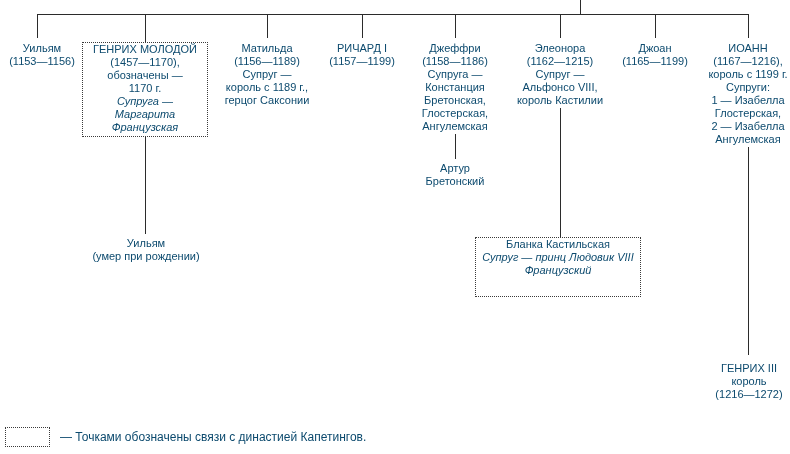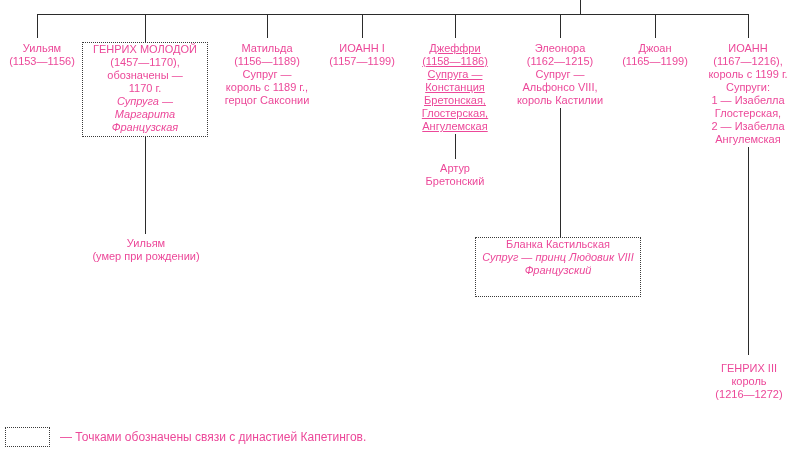--- a/index.html
+++ b/index.html
@@ -2,21 +2,21 @@
 <html><head>
 <meta charset="utf-8">
 <style>
   html, body { margin: 0; padding: 0; background: #ffffff; }
   .canvas {
     position: relative;
     width: 790px;
     height: 454px;
     background: #ffffff;
     font-family: "Liberation Sans", sans-serif;
-    color: #ec4899;
+    color: #0c4a6e;
     overflow: hidden;
   }
   .node {
     position: absolute;
     text-align: center;
     font-size: 11px;
     line-height: 13px;
     white-space: nowrap;
   }
   .node div { white-space: nowrap; }
@@ -83,25 +83,25 @@
 
   <div class="node" style="left:210px; top:42px; width:114px;">
     <div>Матильда</div>
     <div>(1156—1189)</div>
     <div>Супруг —</div>
     <div>король с 1189 г.,</div>
     <div>герцог Саксонии</div>
   </div>
 
   <div class="node" style="left:310px; top:42px; width:104px;">
-    <div>ИОАНН I</div>
+    <div>РИЧАРД I</div>
     <div>(1157—1199)</div>
   </div>
 
-  <div class="node" style="left:400px; top:42px; width:110px;text-decoration:underline;">
+  <div class="node" style="left:400px; top:42px; width:110px;">
     <div>Джеффри</div>
     <div>(1158—1186)</div>
     <div>Супруга —</div>
     <div>Констанция</div>
     <div>Бретонская,</div>
     <div>Глостерская,</div>
     <div>Ангулемская</div>
   </div>
 
   <div class="node" style="left:503px; top:42px; width:114px;">

